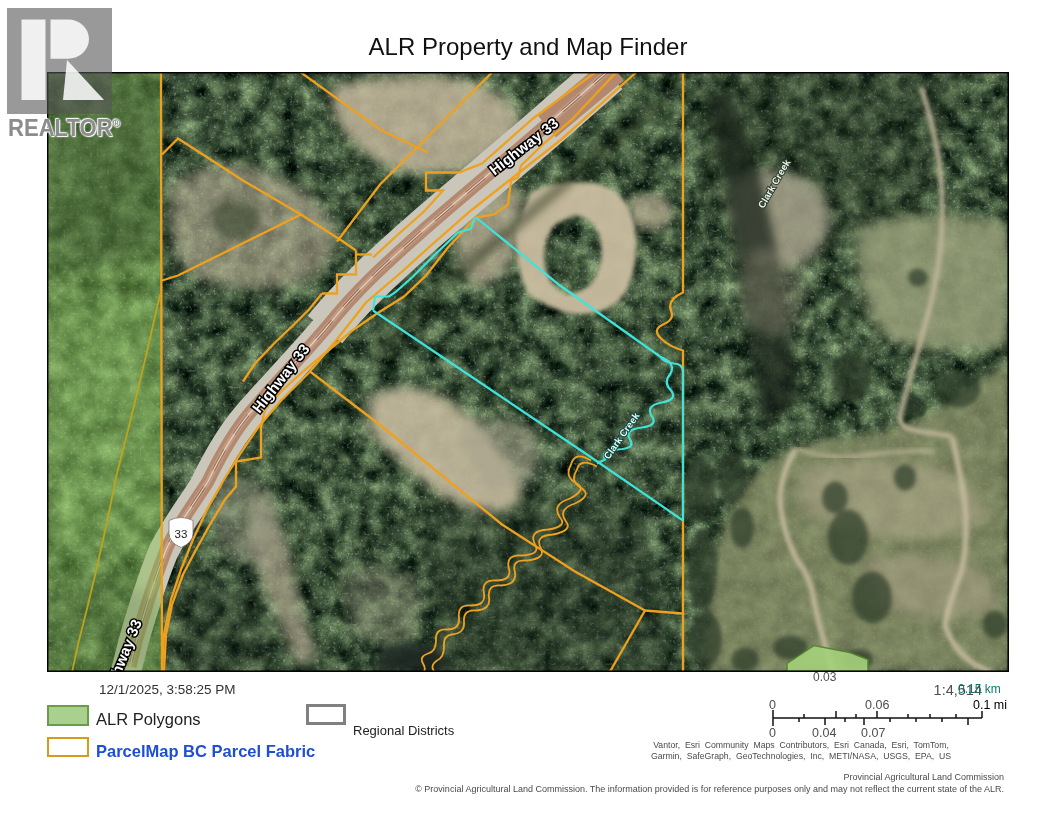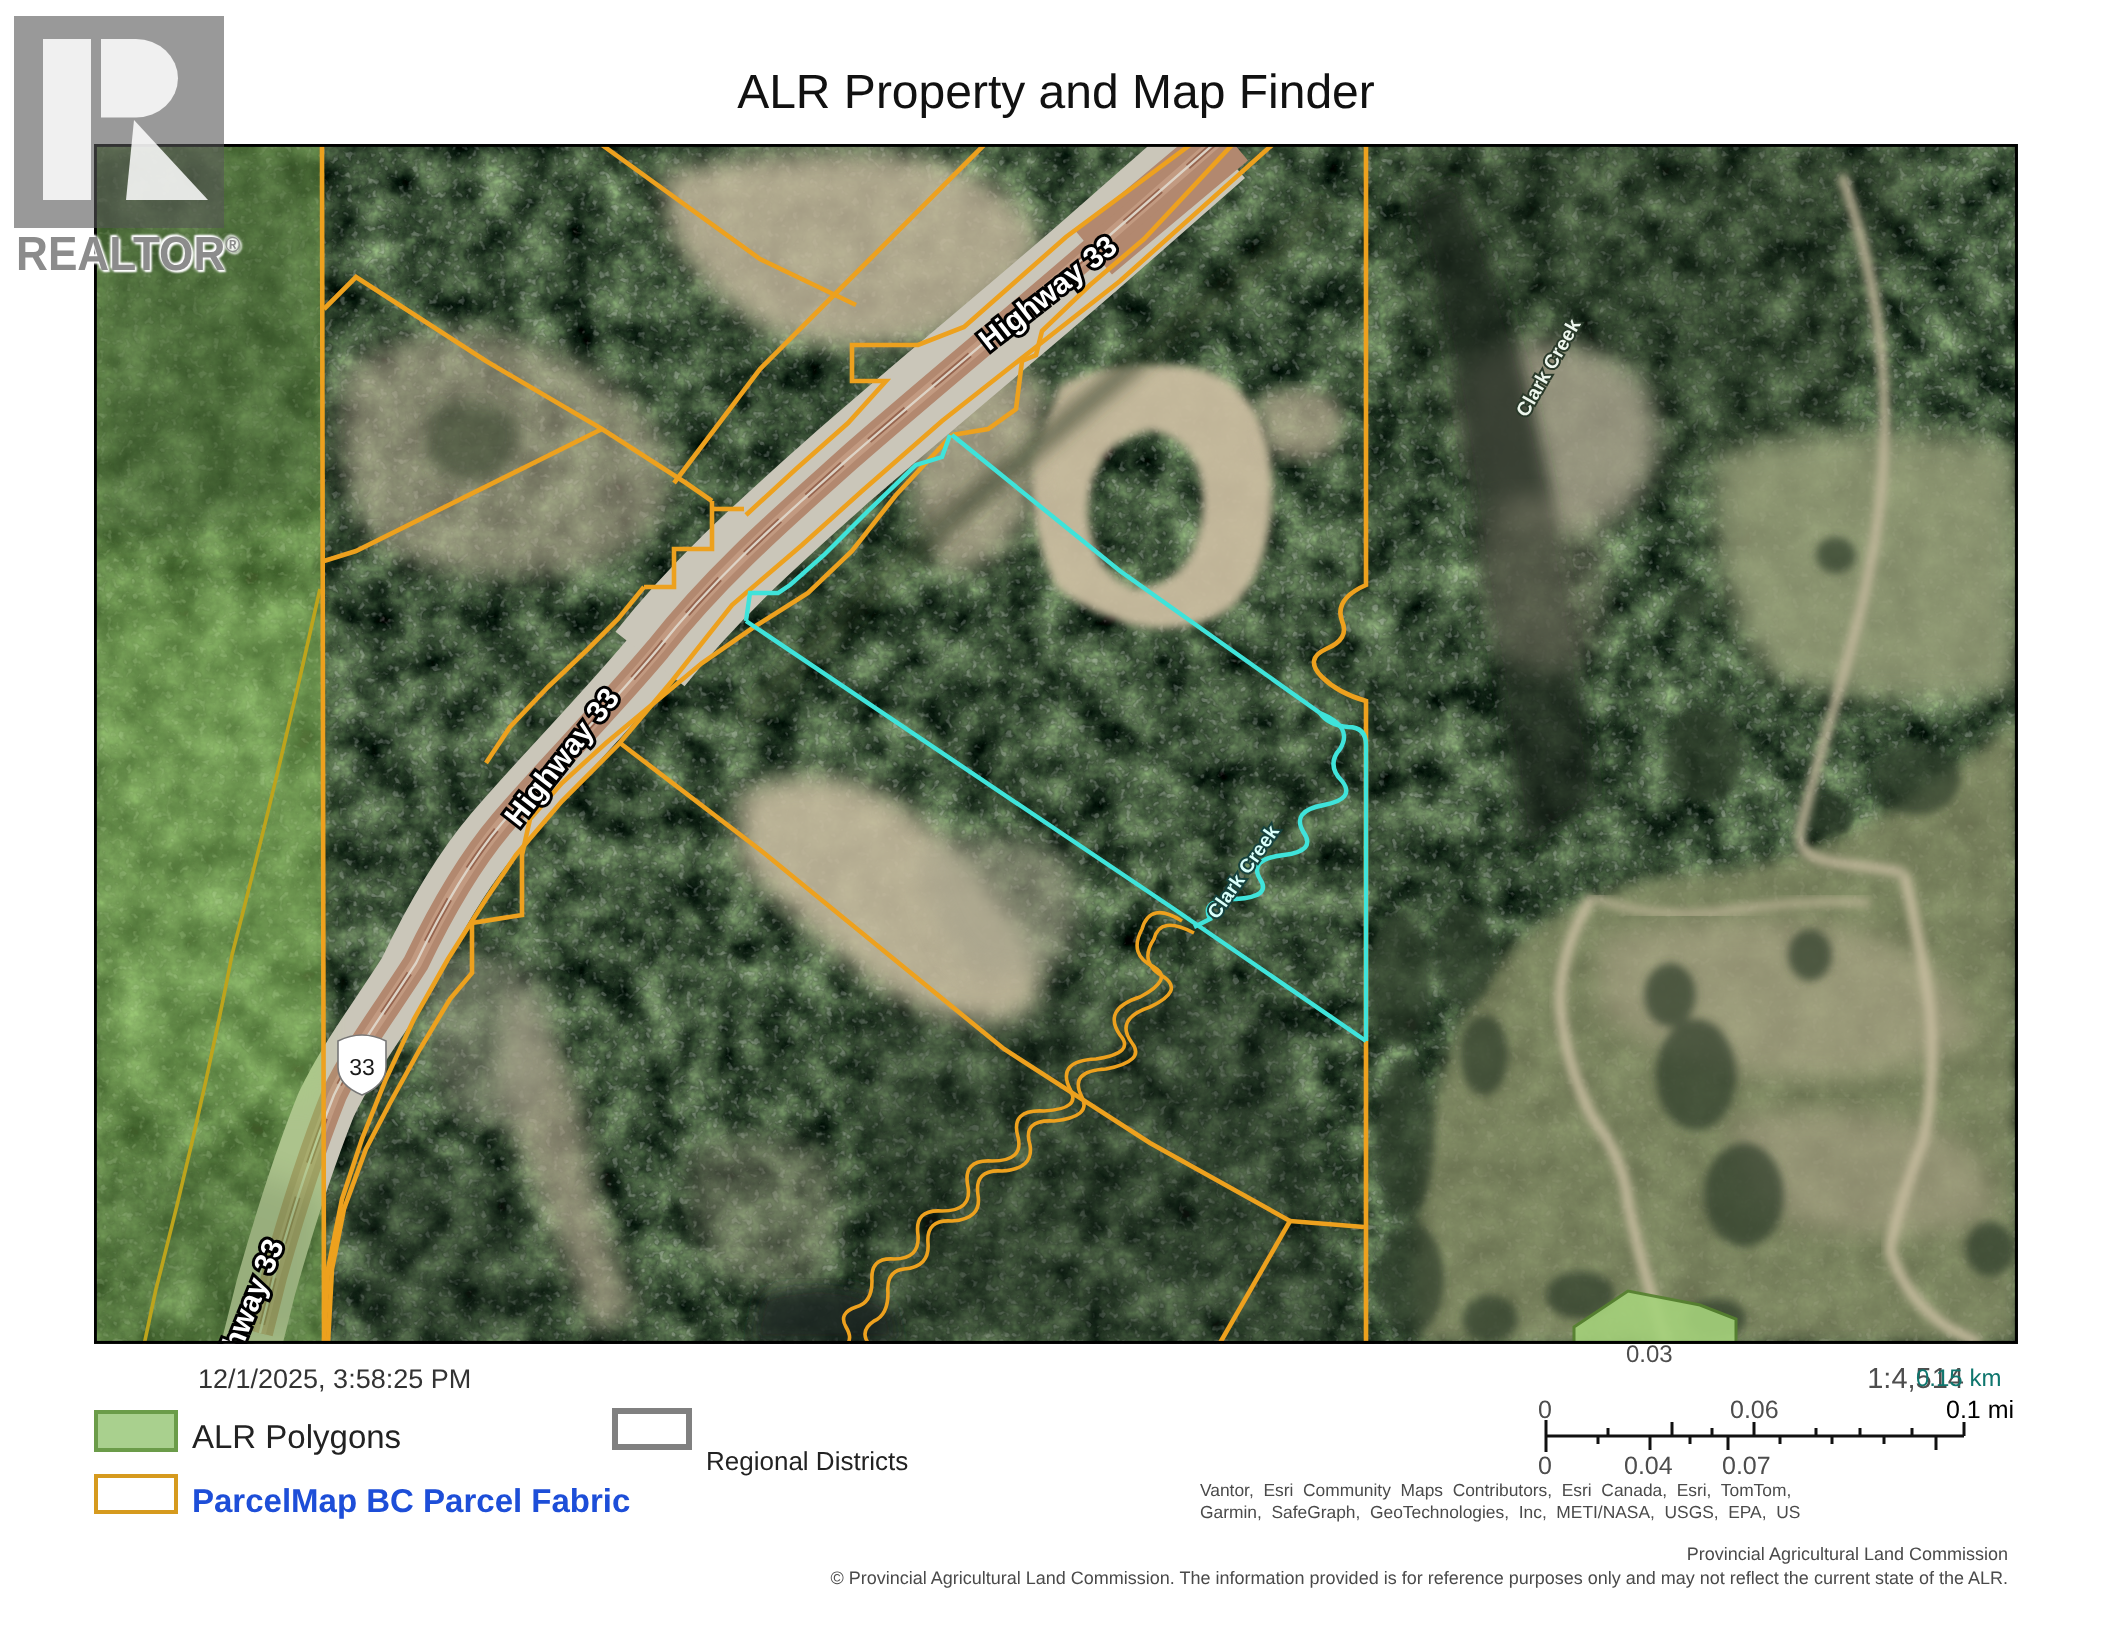--- a/index.html
+++ b/index.html
@@ -264,17 +264,17 @@
 <div class="abs" style="left:769px;top:698px;font-size:12.5px;color:#4d4d4d;">0</div>
 <div class="abs" style="left:813px;top:670px;font-size:12px;color:#4d4d4d;">0.03</div>
 <div class="abs" style="left:865px;top:698px;font-size:12.5px;color:#4d4d4d;">0.06</div>
 <div class="abs" style="left:973px;top:698px;font-size:12.5px;color:#000000;">0.1 mi</div>
 
 <div class="abs" style="left:769px;top:726px;font-size:12.5px;color:#4d4d4d;">0</div>
 <div class="abs" style="left:812px;top:726px;font-size:12.5px;color:#4d4d4d;">0.04</div>
 <div class="abs" style="left:861px;top:726px;font-size:12.5px;color:#4d4d4d;">0.07</div>
 <div class="abs" style="left:958px;top:682px;font-size:12px;color:#0f766e;">0.15 km</div>
 
-<div class="abs" style="left:600px;top:740px;width:402px;font-size:8.7px;color:#4a4a4a;text-align:left;line-height:11px;white-space:nowrap;">Vantor,&nbsp; Esri&nbsp; Community&nbsp; Maps&nbsp; Contributors,&nbsp; Esri&nbsp; Canada,&nbsp; Esri,&nbsp; TomTom,<br>Garmin,&nbsp; SafeGraph,&nbsp; GeoTechnologies,&nbsp; Inc,&nbsp; METI/NASA,&nbsp; USGS,&nbsp; EPA,&nbsp; US</div>
+<div class="abs" style="left:600px;top:740px;width:402px;font-size:8.7px;color:#4a4a4a;text-align:center;line-height:11px;white-space:nowrap;">Vantor,&nbsp; Esri&nbsp; Community&nbsp; Maps&nbsp; Contributors,&nbsp; Esri&nbsp; Canada,&nbsp; Esri,&nbsp; TomTom,<br>Garmin,&nbsp; SafeGraph,&nbsp; GeoTechnologies,&nbsp; Inc,&nbsp; METI/NASA,&nbsp; USGS,&nbsp; EPA,&nbsp; US</div>
 
 <div class="abs" style="left:704px;top:772px;width:300px;font-size:9px;color:#4a4a4a;text-align:right;">Provincial Agricultural Land Commission</div>
 
 <div class="abs" style="left:340px;top:784px;width:664px;font-size:9px;color:#4a4a4a;text-align:right;">© Provincial Agricultural Land Commission. The information provided is for reference purposes only and may not reflect the current state of the ALR.</div>
 
 </body></html>

